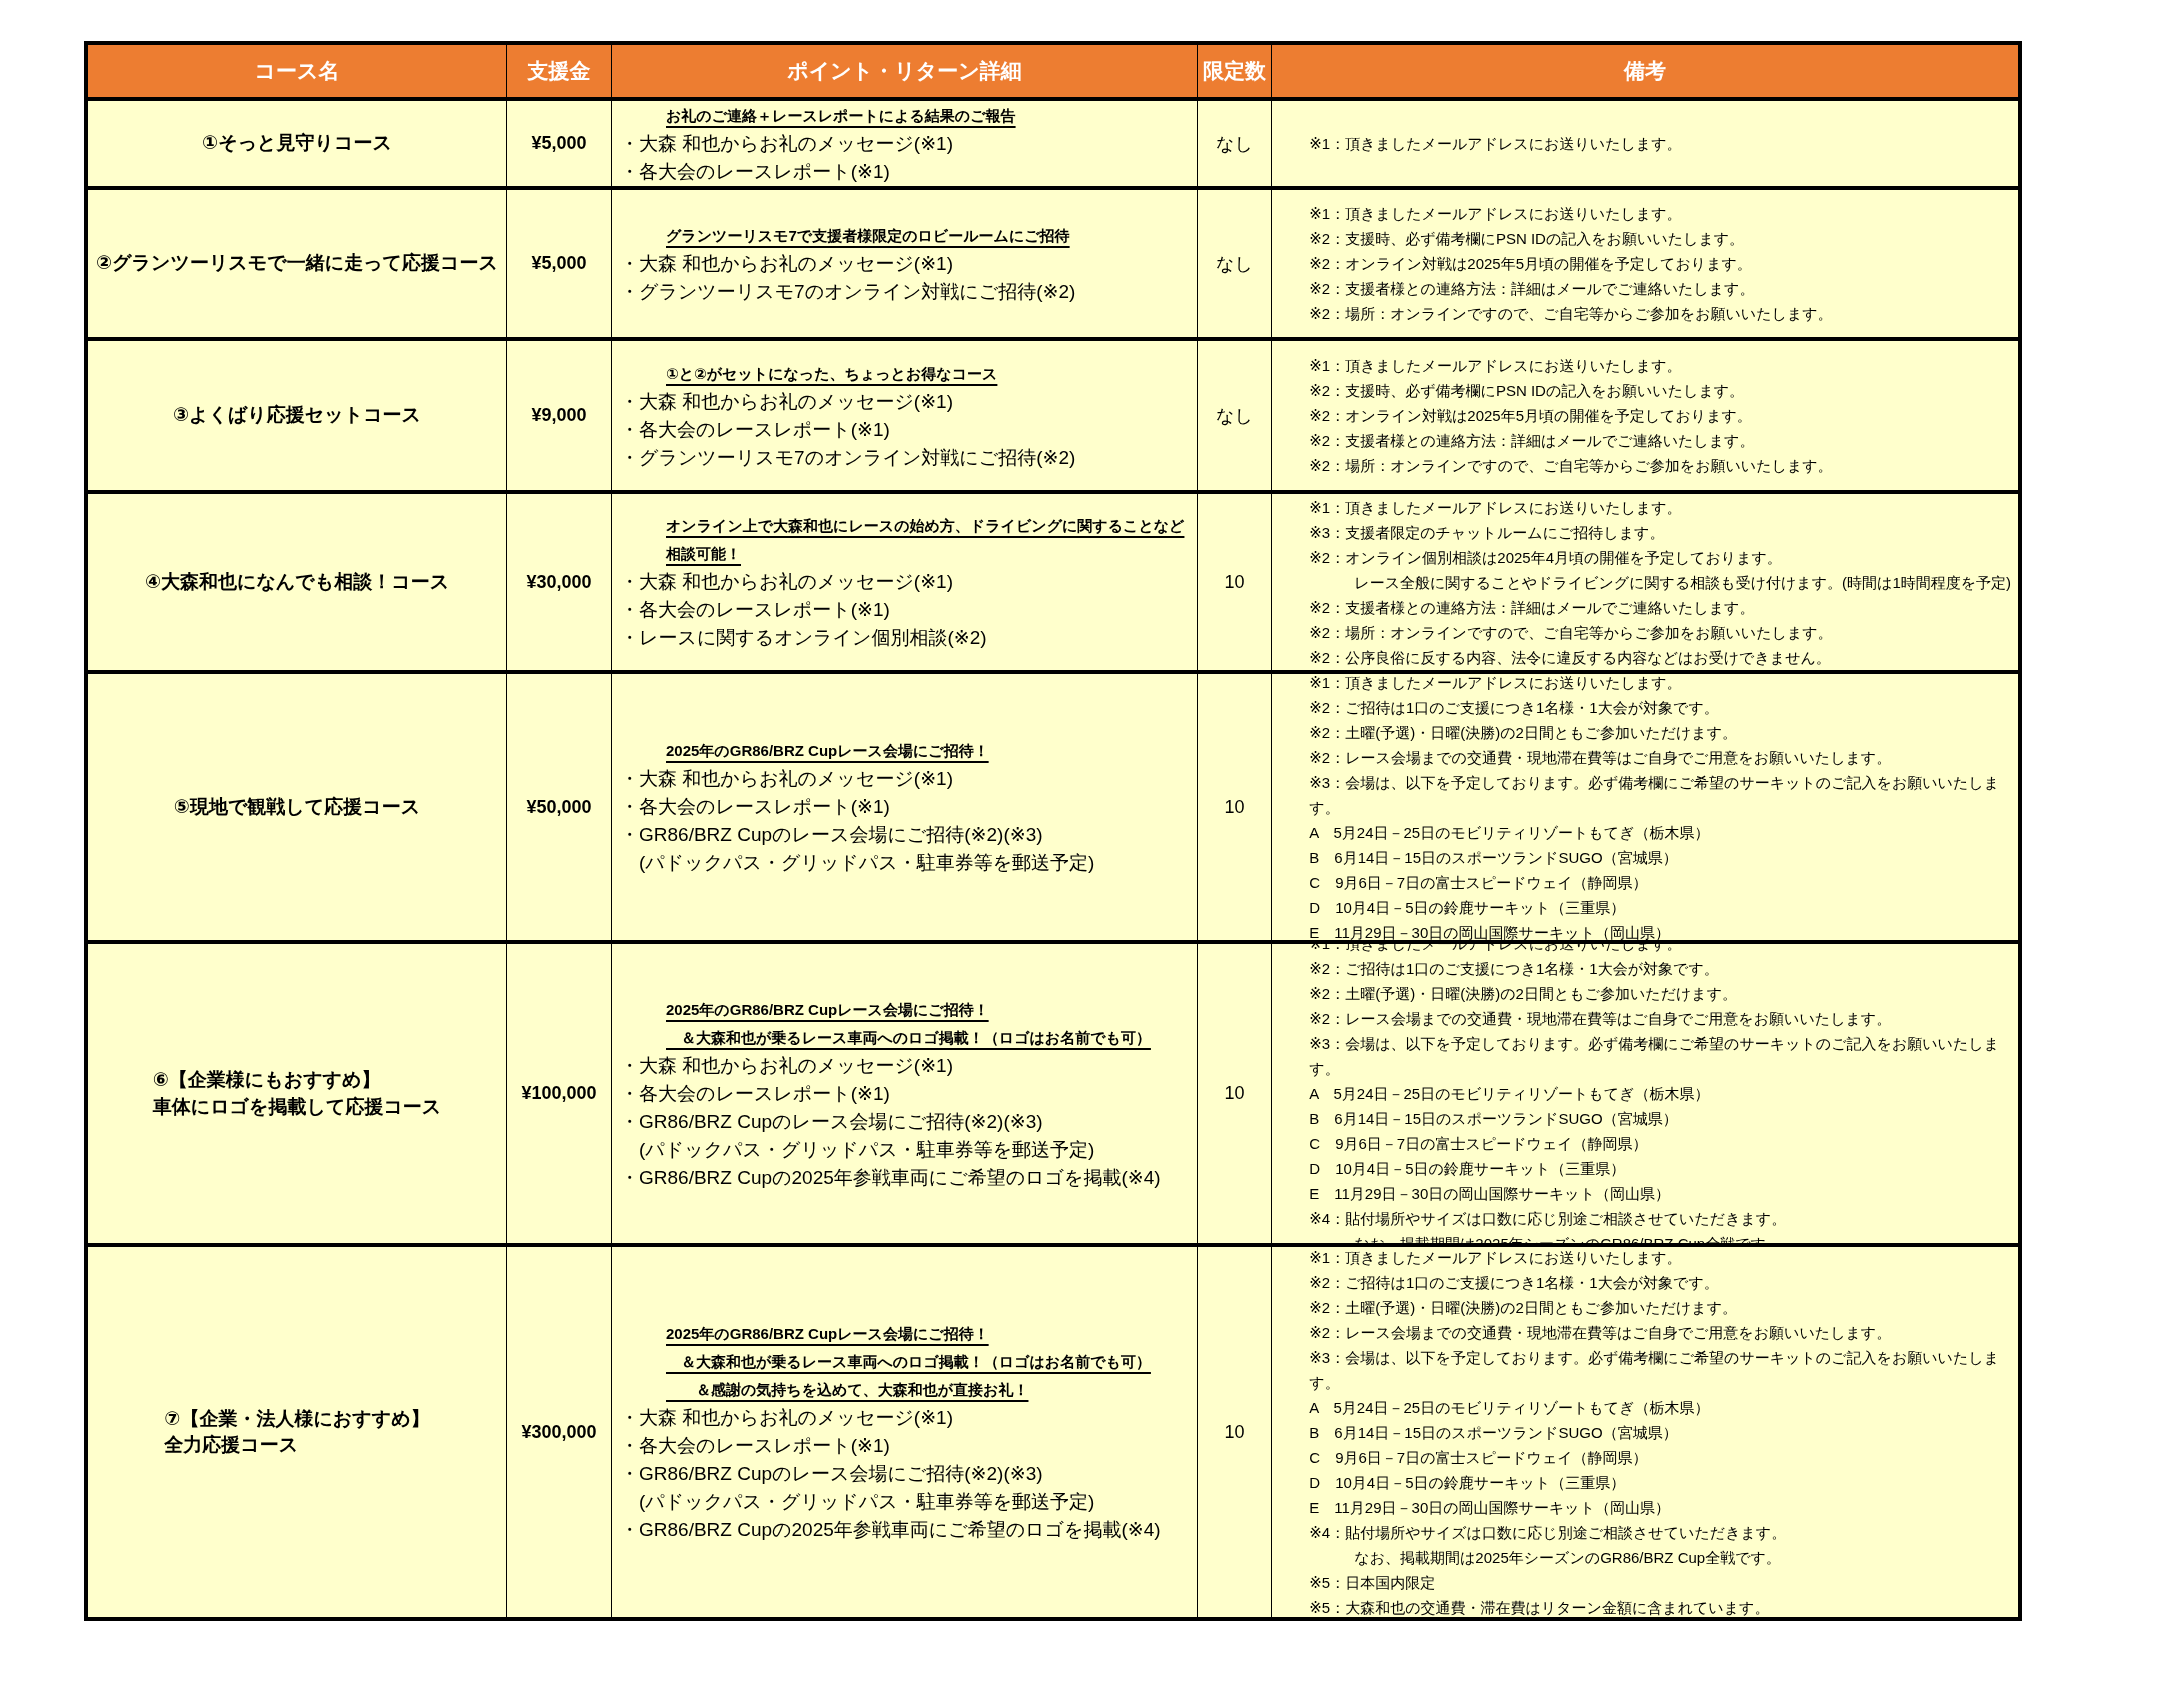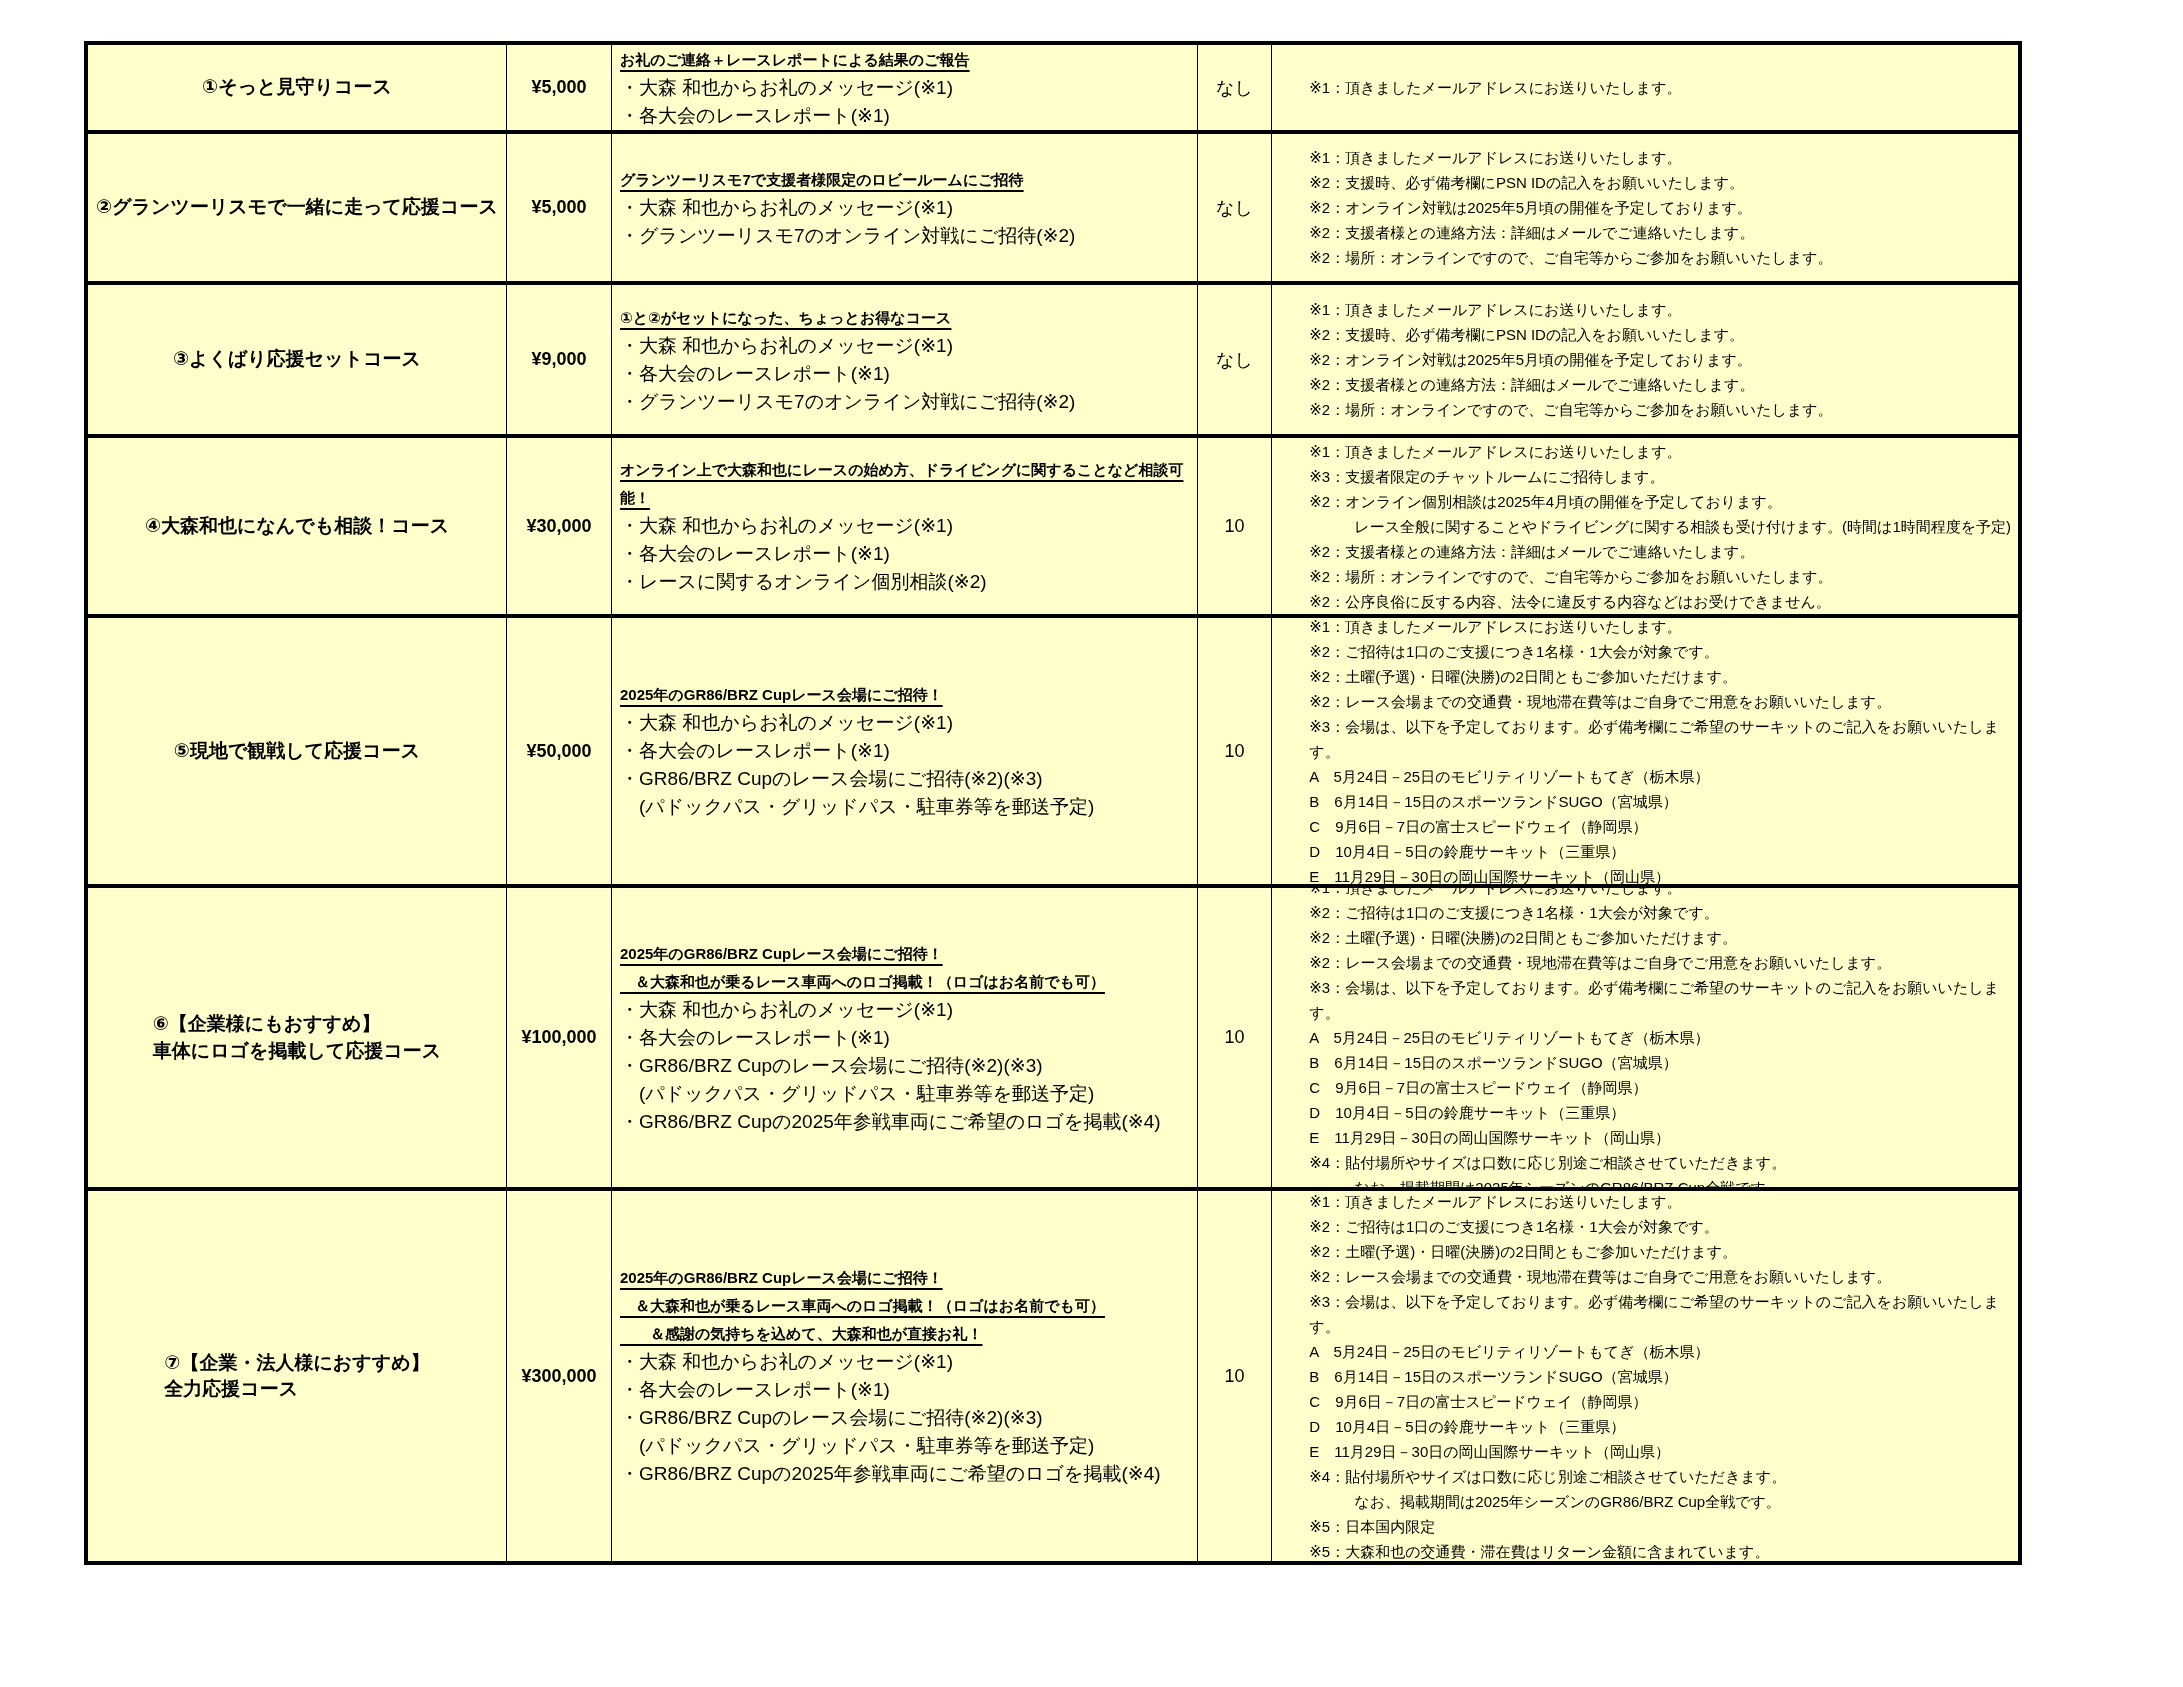--- a/index.html
+++ b/index.html
@@ -17,30 +17,37 @@
           align-items:center;justify-content:center;flex-direction:row;}
   .r1{height:89px}.r2{height:151px}.r3{height:153px}.r4{height:180px}
   .r5{height:270px}.r6{height:303px}.r7{height:370px}
   .name{align-items:center;text-align:left;font-weight:bold;font-size:19px;
         line-height:26.5px;white-space:pre-line;}
   .price{align-items:center;font-weight:bold;font-size:18px;}
   .details{align-items:flex-start;padding:2.6px 5.3px 2.6px 8px;}
   .limit{align-items:center;font-size:18px;}
   .notes{align-items:flex-start;padding:2.6px 5.3px 2.6px 9.3px;}
   .t{font-size:15px;font-weight:bold;line-height:28px;text-decoration:underline;
-     text-decoration-thickness:2px;text-underline-offset:4.6px;white-space:pre-wrap;}
+     text-decoration-thickness:2px;text-underline-offset:4.6px;white-space:pre-wrap;margin-left:46px;}
   .i{font-size:19px;line-height:28px;white-space:pre-wrap;}
   .n{font-size:15px;line-height:25px;white-space:pre-wrap;margin-left:28px;}
 </style>
 </head>
 <body>
 
 <div class="page">
   <div class="tbl">
 
+    <div class="row hdr">
+      <div class="c">コース名</div>
+      <div class="c">支援金</div>
+      <div class="c">ポイント・リターン詳細</div>
+      <div class="c">限定数</div>
+      <div class="c">備考</div>
+    </div>
 
     <div class="row r1">
       <div class="c name">①そっと見守りコース</div>
       <div class="c price">¥5,000</div>
       <div class="c details">
         <div>
             <div class="t">お礼のご連絡＋レースレポートによる結果のご報告</div>
           </div>
         <div>
             <div class="i">・大森 和也からお礼のメッセージ(※1)</div>

